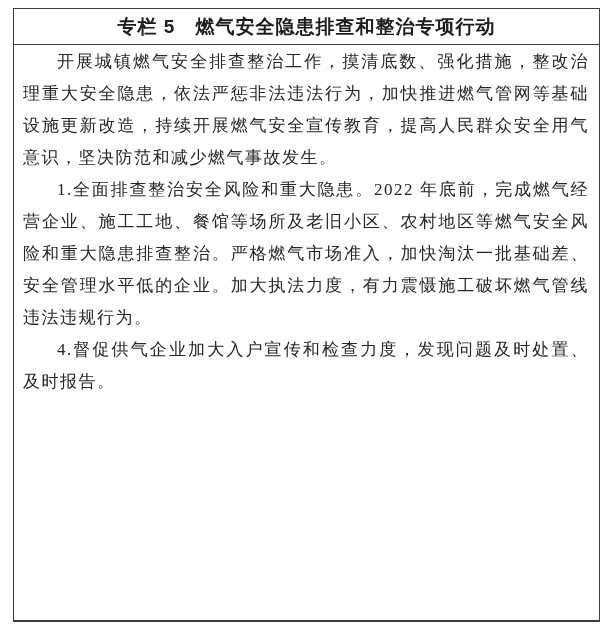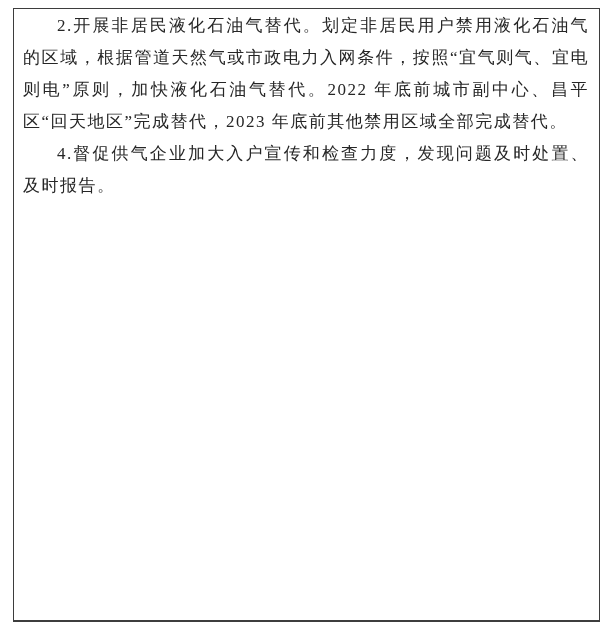--- a/index.html
+++ b/index.html
@@ -54,18 +54,20 @@
     padding: 0;
     text-indent: 2em;
     text-justify: inter-character;
   }
 </style>
 </head>
 <body>
 
 <div class="page">
   <div class="panel">
+    <div class="panel-title">专栏 5　燃气安全隐患排查和整治专项行动</div>
     <div class="panel-body">
-      <p>2.开展非居民液化石油气替代。划定非居民用户禁用液化石油气的区域，根据管道天然气或市政电力入网条件，按照“宜气则气、宜电则电”原则，加快液化石油气替代。2022 年底前城市副中心、昌平区“回天地区”完成替代，2023 年底前其他禁用区域全部完成替代。</p>
+      <p>开展城镇燃气安全排查整治工作，摸清底数、强化措施，整改治理重大安全隐患，依法严惩非法违法行为，加快推进燃气管网等基础设施更新改造，持续开展燃气安全宣传教育，提高人民群众安全用气意识，坚决防范和减少燃气事故发生。</p>
+      <p>1.全面排查整治安全风险和重大隐患。2022 年底前，完成燃气经营企业、施工工地、餐馆等场所及老旧小区、农村地区等燃气安全风险和重大隐患排查整治。严格燃气市场准入，加快淘汰一批基础差、安全管理水平低的企业。加大执法力度，有力震慑施工破坏燃气管线违法违规行为。</p>
       <p>4.督促供气企业加大入户宣传和检查力度，发现问题及时处置、及时报告。</p>
     </div>
   </div>
 </div>
 
 </body></html>

